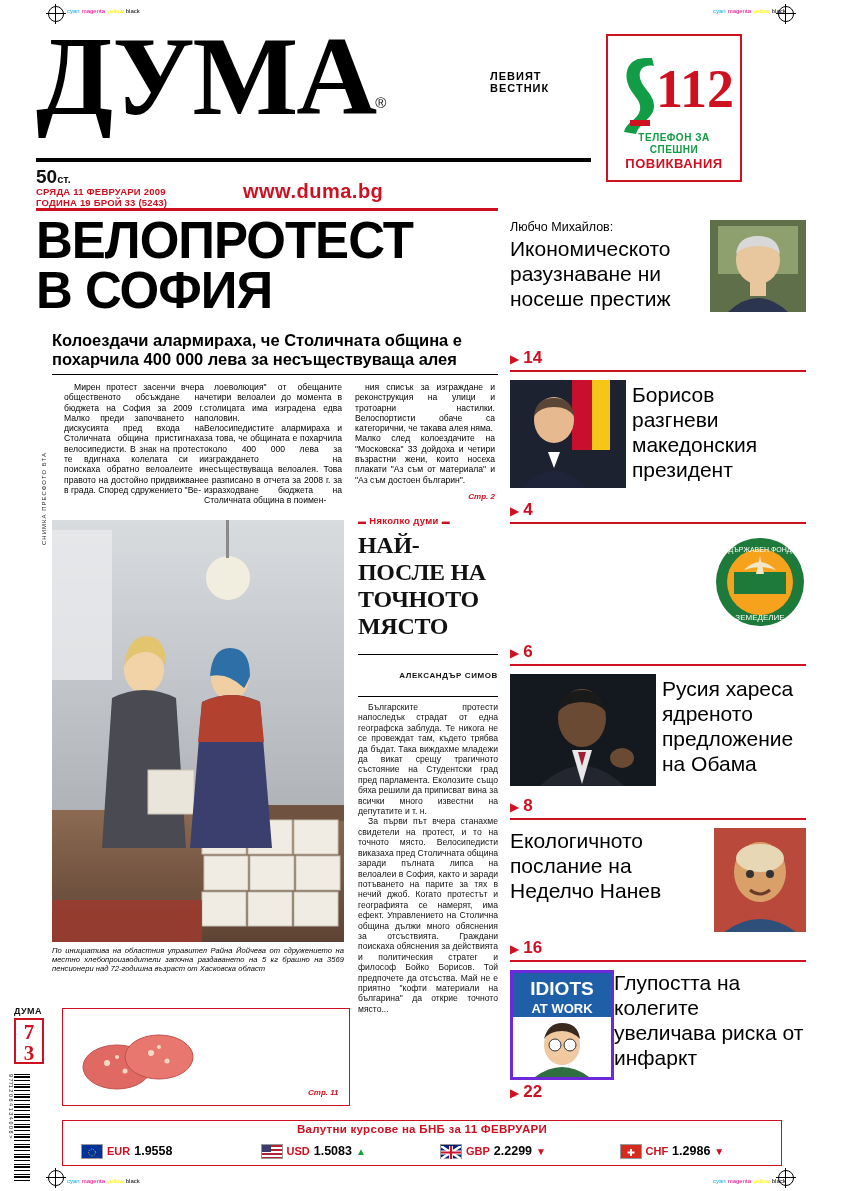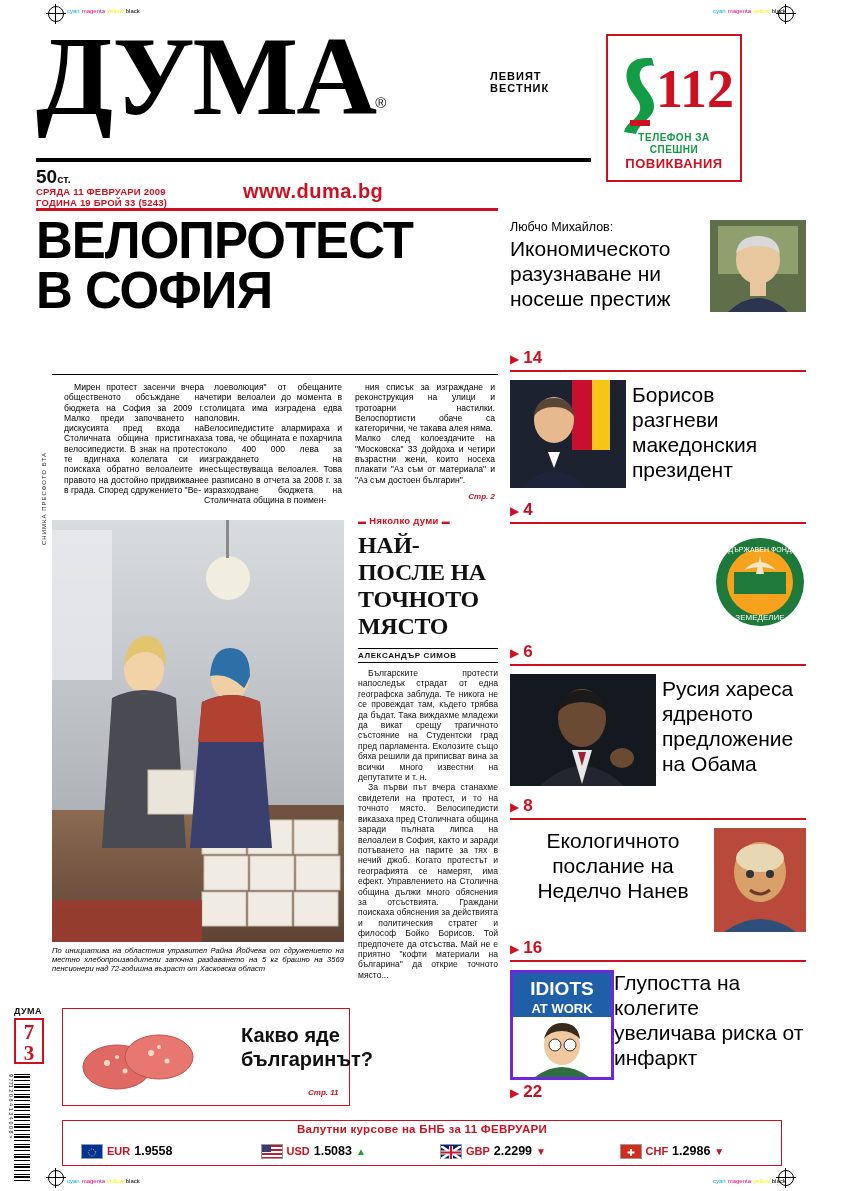--- a/index.html
+++ b/index.html
@@ -51,21 +51,21 @@
   
   .photo-main{position:absolute;left:52px;top:520px;width:292px;height:422px;background:linear-gradient(160deg,#cfd3d8 0%,#b9bcc2 35%,#8d8f95 70%,#6d6f74 100%);overflow:hidden;}
   .pm-credit{position:absolute;left:41px;top:545px;font-size:6px;letter-spacing:1px;color:#222;transform:rotate(-90deg);transform-origin:left top;white-space:nowrap;}
   .photo-cap{position:absolute;left:52px;top:946px;width:292px;font-size:7.6px;line-height:9px;font-style:italic;color:#000;text-align:justify;}
 
   
   .nkd{position:absolute;left:358px;top:515px;width:140px;}
   .nkd-kicker{font-size:9.5px;font-weight:bold;color:#cf1020;letter-spacing:.3px;}
   .nkd-kicker .tri{color:#cf1020;font-size:8px;}
   .nkd-title{margin-top:6px;font-family:"Liberation Serif",serif;font-size:24px;line-height:27px;font-weight:bold;color:#111;letter-spacing:-.3px;}
-  .nkd-author{margin-top:8px;font-size:8px;font-weight:bold;letter-spacing:.6px;text-align:left;border-top:1px solid #000;border-bottom:1px solid #000;padding:2px 0;}
+  .nkd-author{margin-top:14px;font-size:8px;font-weight:bold;letter-spacing:.6px;text-align:right;border-top:1px solid #000;border-bottom:1px solid #000;padding:16px 0;}
   .nkd-body{margin-top:5px;font-size:8.6px;line-height:10.4px;text-align:justify;}
   .nkd-body p{margin:0;text-indent:10px;}
 
   
   .rail{position:absolute;left:510px;top:212px;width:296px;}
   .rail-sep{height:2px;background:#cf1020;margin:0;}
   .item{position:relative;padding:8px 0 4px 0;}
   .kicker{font-size:12.5px;color:#000;margin-bottom:2px;}
   .r-title{font-family:"Liberation Sans",sans-serif;font-size:21px;line-height:25px;font-weight:normal;color:#000;}
   .pagenum{font-size:17px;font-weight:bold;color:#cf1020;}
@@ -142,20 +142,21 @@
     <div class="b112-num">112</div>
     <div class="b112-t1">ТЕЛЕФОН ЗА</div>
     <div class="b112-t2">СПЕШНИ</div>
     <div class="b112-t3">ПОВИКВАНИЯ</div>
   </div>
 
   <div class="headline">
     <div>ВЕЛОПРОТЕСТ</div>
     <div>В СОФИЯ</div>
   </div>
+  <div class="subhead">Колоездачи алармираха, че Столичната община е похарчила 400 000 лева за несъществуваща алея</div>
   <div class="hr-thin" style="left:52px;top:374px;width:446px;"></div>
 
   <div class="lead col1">
       <p>Мирен протест засенчи вчера общественото обсъждане на бюджета на София за 2009 г. Малко преди започването на дискусията пред входа на Столичната община пристигнаха велосипедисти. В знак на протест те вдигнаха колелата си и поискаха обратно велоалеите и правото на достойно придвижване в града. Според сдружението "Ве-</p>
     </div>
   <div class="lead col2">
       <p style="white-space:pre-line">лоеволюция" от обещаните четири велоалеи до момента в столицата има изградена едва половин.
 Велосипедистите алармираха и за това, че общината е похарчила около 400 000 лева за изграждането на несъществуваща велоалея. Това е разписано в отчета за 2008 г. за изразходване бюджета на Столичната община в поимен-</p>
     </div>
   <div class="lead col3">
@@ -307,21 +308,21 @@
         </div>
         <div class="r-title" style="position:absolute;left:152px;top:2px;width:144px;">Русия хареса ядреното предложение на Обама</div>
       </div>
       <div class="pline">
         <span class="pagearrow">▶</span><span class="pagenum">8</span>
       </div>
     </div>
     <div class="rail-sep"></div>
 
     <div class="item">
-      <div style="position:relative;height:110px;text-align:center;">
+      <div style="position:relative;height:110px;">
         <div style="position:absolute;right:0;top:0;width:92px;height:104px;overflow:hidden;">
           <svg viewBox="0 0 92 104" width="92" height="104">
               <rect width="92" height="104" fill="#b9493a"></rect>
               <ellipse cx="46" cy="44" rx="26" ry="30" fill="#d9a06a"></ellipse>
               <ellipse cx="46" cy="30" rx="24" ry="14" fill="#e8d7b5"></ellipse>
               <circle cx="36" cy="46" r="4" fill="#333"></circle>
               <circle cx="56" cy="46" r="4" fill="#333"></circle>
               <path d="M36 62 q10 8 20 0" stroke="#6a3b2a" stroke-width="3" fill="none"></path>
               <path d="M10 104 q36-26 72 0z" fill="#2e4f7a"></path>
             </svg>
@@ -378,24 +379,20 @@
       <ellipse cx="86" cy="30" rx="34" ry="22" fill="none" stroke="#c14f4a"></ellipse>
       <g fill="#f6d9c7">
         <circle cx="34" cy="36" r="3"></circle>
           <circle cx="52" cy="44" r="2.5"></circle>
           <circle cx="44" cy="30" r="2"></circle>
         <circle cx="78" cy="26" r="3"></circle>
           <circle cx="94" cy="34" r="2.5"></circle>
           <circle cx="86" cy="20" r="2"></circle>
       </g>
     </svg>
-    <div class="promo-q">
-      <div>Какво яде</div>
-      <div>българинът?</div>
-    </div>
     <div class="promo-str">Стр. 11</div>
   </div>
 
   <div class="fx">
     <div class="fx-title">Валутни курсове на БНБ за 11 ФЕВРУАРИ</div>
     <div class="fx-row">
       <div class="fx-cell">
         <span class="fx-flag" style="background:#003399;position:relative;">
           <svg width="20" height="13" viewBox="0 0 20 13">
               <circle cx="10" cy="6.5" r="3.4" fill="none" stroke="#ffcc00" stroke-width="1" stroke-dasharray="1 1.4"></circle>

